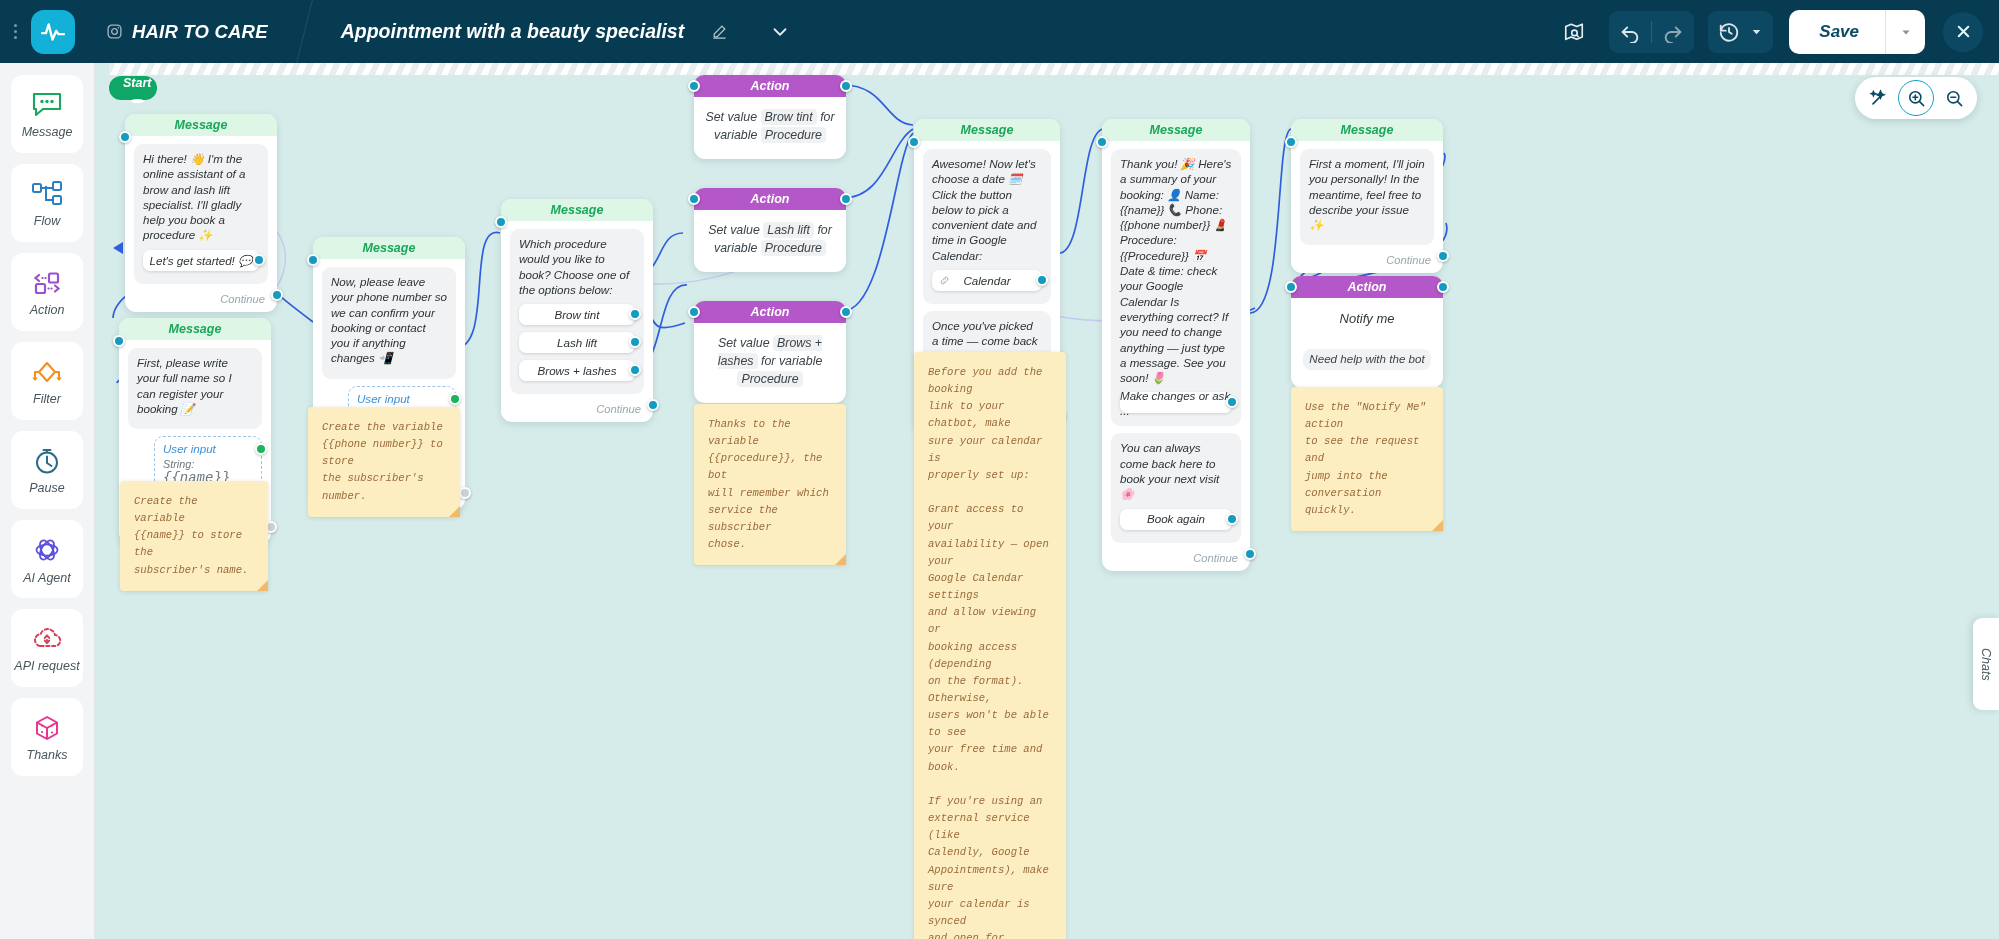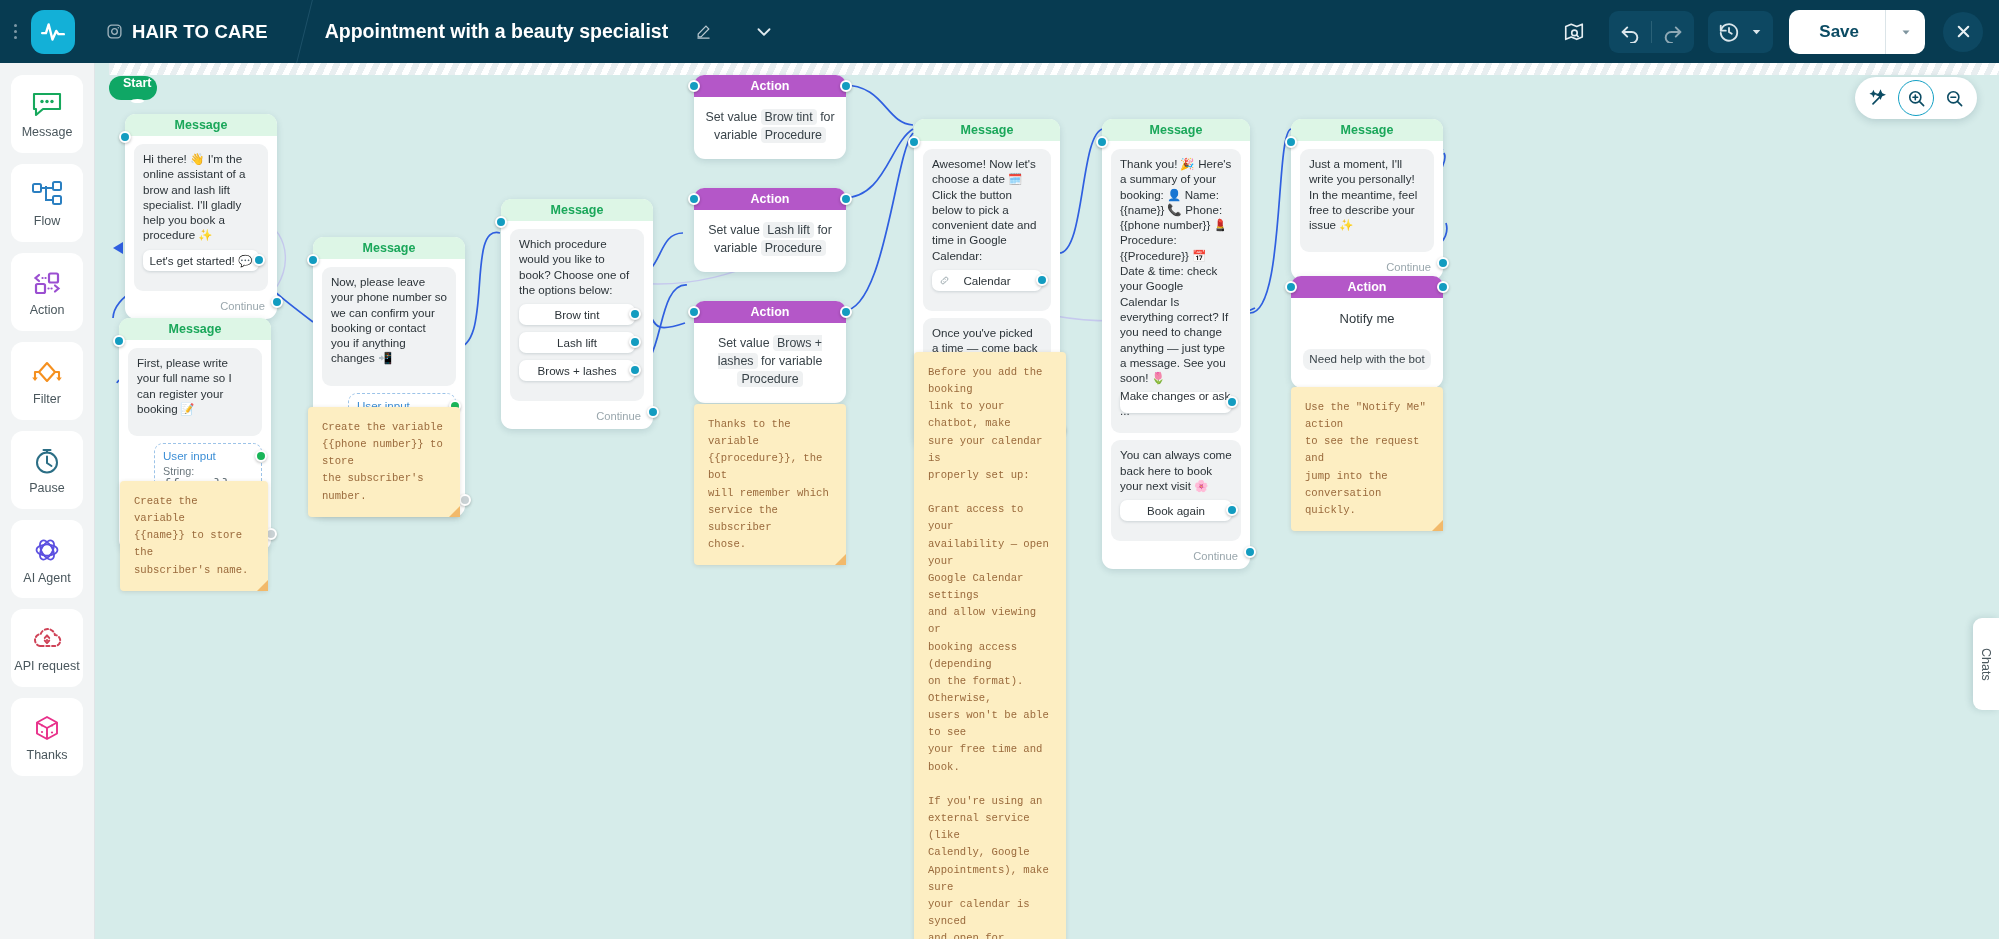--- a/index.html
+++ b/index.html
@@ -1,39 +1,39 @@
 <!DOCTYPE html>
 <html><head>
 <meta charset="utf-8">
 <style>
   * { box-sizing: border-box; margin: 0; padding: 0; }
   html, body {
     width: 1999px; height: 939px; overflow: hidden;
     font-family: "Liberation Sans", "DejaVu Sans", sans-serif;
     background: #d6ecea;
   }
-  #app { position: relative; width: 1999px; height: 702px; }
+  #app { position: relative; width: 1999px; height: 702px; font-style: italic; }
 
   
   .header {
     position: absolute; top: 0; left: 0; width: 1999px; height: 63px;
     background: #073b51; display: flex; align-items: center; z-index: 40;
   }
   .hdr-dots { width: 20px; display: flex; flex-direction: column; align-items: center;
     gap: 3px; margin-left: 5px; }
   .hdr-dots i { width: 3px; height: 3px; border-radius: 50%; background: #7d98a5; display:block;}
   .logo-box {
     width: 44px; height: 44px; border-radius: 13px; background: #13b0d7;
     display: flex; align-items: center; justify-content: center; margin-left: 6px;
     flex: none;
   }
   .brand-chip { display: flex; align-items: center; gap: 9px; margin-left: 31px; }
   .brand-name { color: #fff; font-size: 18.5px; font-weight: bold; letter-spacing: .2px; }
   .hdr-sep { width:1px; height:63px; background:#1d5168; transform: skewX(-14deg); margin-left: 36px;}
-  .flow-title-wrap { display: flex; align-items: center; gap: 28px; margin-left: 20px; }
+  .flow-title-wrap { display: flex; align-items: center; gap: 28px; margin-left: 36px; }
   .flow-title { color: #fff; font-size: 19.5px; font-weight: bold; }
   .hdr-right { margin-left: auto; display: flex; align-items: center; gap: 0; padding-right: 16px; }
   .icon-btn {
     width: 42px; height: 42px; border-radius: 9px; display: flex; align-items: center;
     justify-content: center; cursor: pointer; background: transparent;
   }
   .grp { background: #0d4862; border-radius: 9px; display: flex; align-items: center; margin-left: 14px;}
   .grp .vsep { width: 1px; height: 22px; background: #2a6177; }
   .save-btn {
     margin-left: 16px; height: 44px; background: #fff; border-radius: 10px;
@@ -70,21 +70,21 @@
   svg.edges { position:absolute; top:0; left:0; width:1904px; height:876px; overflow: visible;}
 
   
   .node { position: absolute; background: #fff; border-radius: 11px;
     box-shadow: 0 2px 7px rgba(22,60,75,.14); }
   .nhead { height: 22px; border-radius: 10px 10px 0 0; display:flex;align-items:center;
      justify-content:center; font-size: 12.5px; font-weight: bold; }
   .nhead.msg { background: #ddf6e6; color: #1aa75a; }
   .nhead.action { background: #b457c8; color: #fff; }
   .nbody { padding: 8px 9px 4px 9px; }
-  .bubble { background: #f0f2f3; border-radius: 9px; padding: 7px 9px 20px 9px;
+  .bubble { background: #f0f2f3; border-radius: 9px; padding: 7px 9px 13px 9px;
      font-size: 11.6px; line-height: 1.32; color: #2b3338; }
   .btn-opt {
     background:#fff; border-radius: 7px; height: 21px; margin-top: 7px;
     display:flex;align-items:center;justify-content:center; font-size: 11.6px; color:#2b3338;
     box-shadow: 0 1px 3px rgba(20,50,65,.16); position: relative; cursor:pointer;
   }
   .continue { text-align:right; font-size: 11.2px; color:#9aa7ad; padding: 5px 12px 7px 0; }
 
   
   .port { position:absolute; width:12px; height:12px; border-radius:50%;
@@ -550,21 +550,21 @@
         </div>
       </div>
       <div class="continue">Continue</div>
       <div class="port" style="right:-6px; bottom:11px;"></div>
     </div>
 
     <div class="node" style="left:1196px; top:56px; width:152px;">
       <div class="port" style="left:-6px; top:17px;"></div>
       <div class="nhead msg">Message</div>
       <div class="nbody">
-        <div class="bubble">Just a moment, I'll write you personally! In the meantime, feel free to describe your issue ✨</div>
+        <div class="bubble">First a moment, I'll join you personally! In the meantime, feel free to describe your issue ✨</div>
       </div>
       <div class="continue">Continue</div>
       <div class="port" style="right:-6px; bottom:11px;"></div>
     </div>
 
     <div class="node" style="left:1196px; top:213px; width:152px;">
       <div class="port" style="left:-6px; top:5px;"></div>
       <div class="nhead action">Action</div>
       <div class="abody" style="padding-bottom:18px">
         <div style="font-size:13px;color:#2f383d;margin-bottom:20px">Notify me</div>

